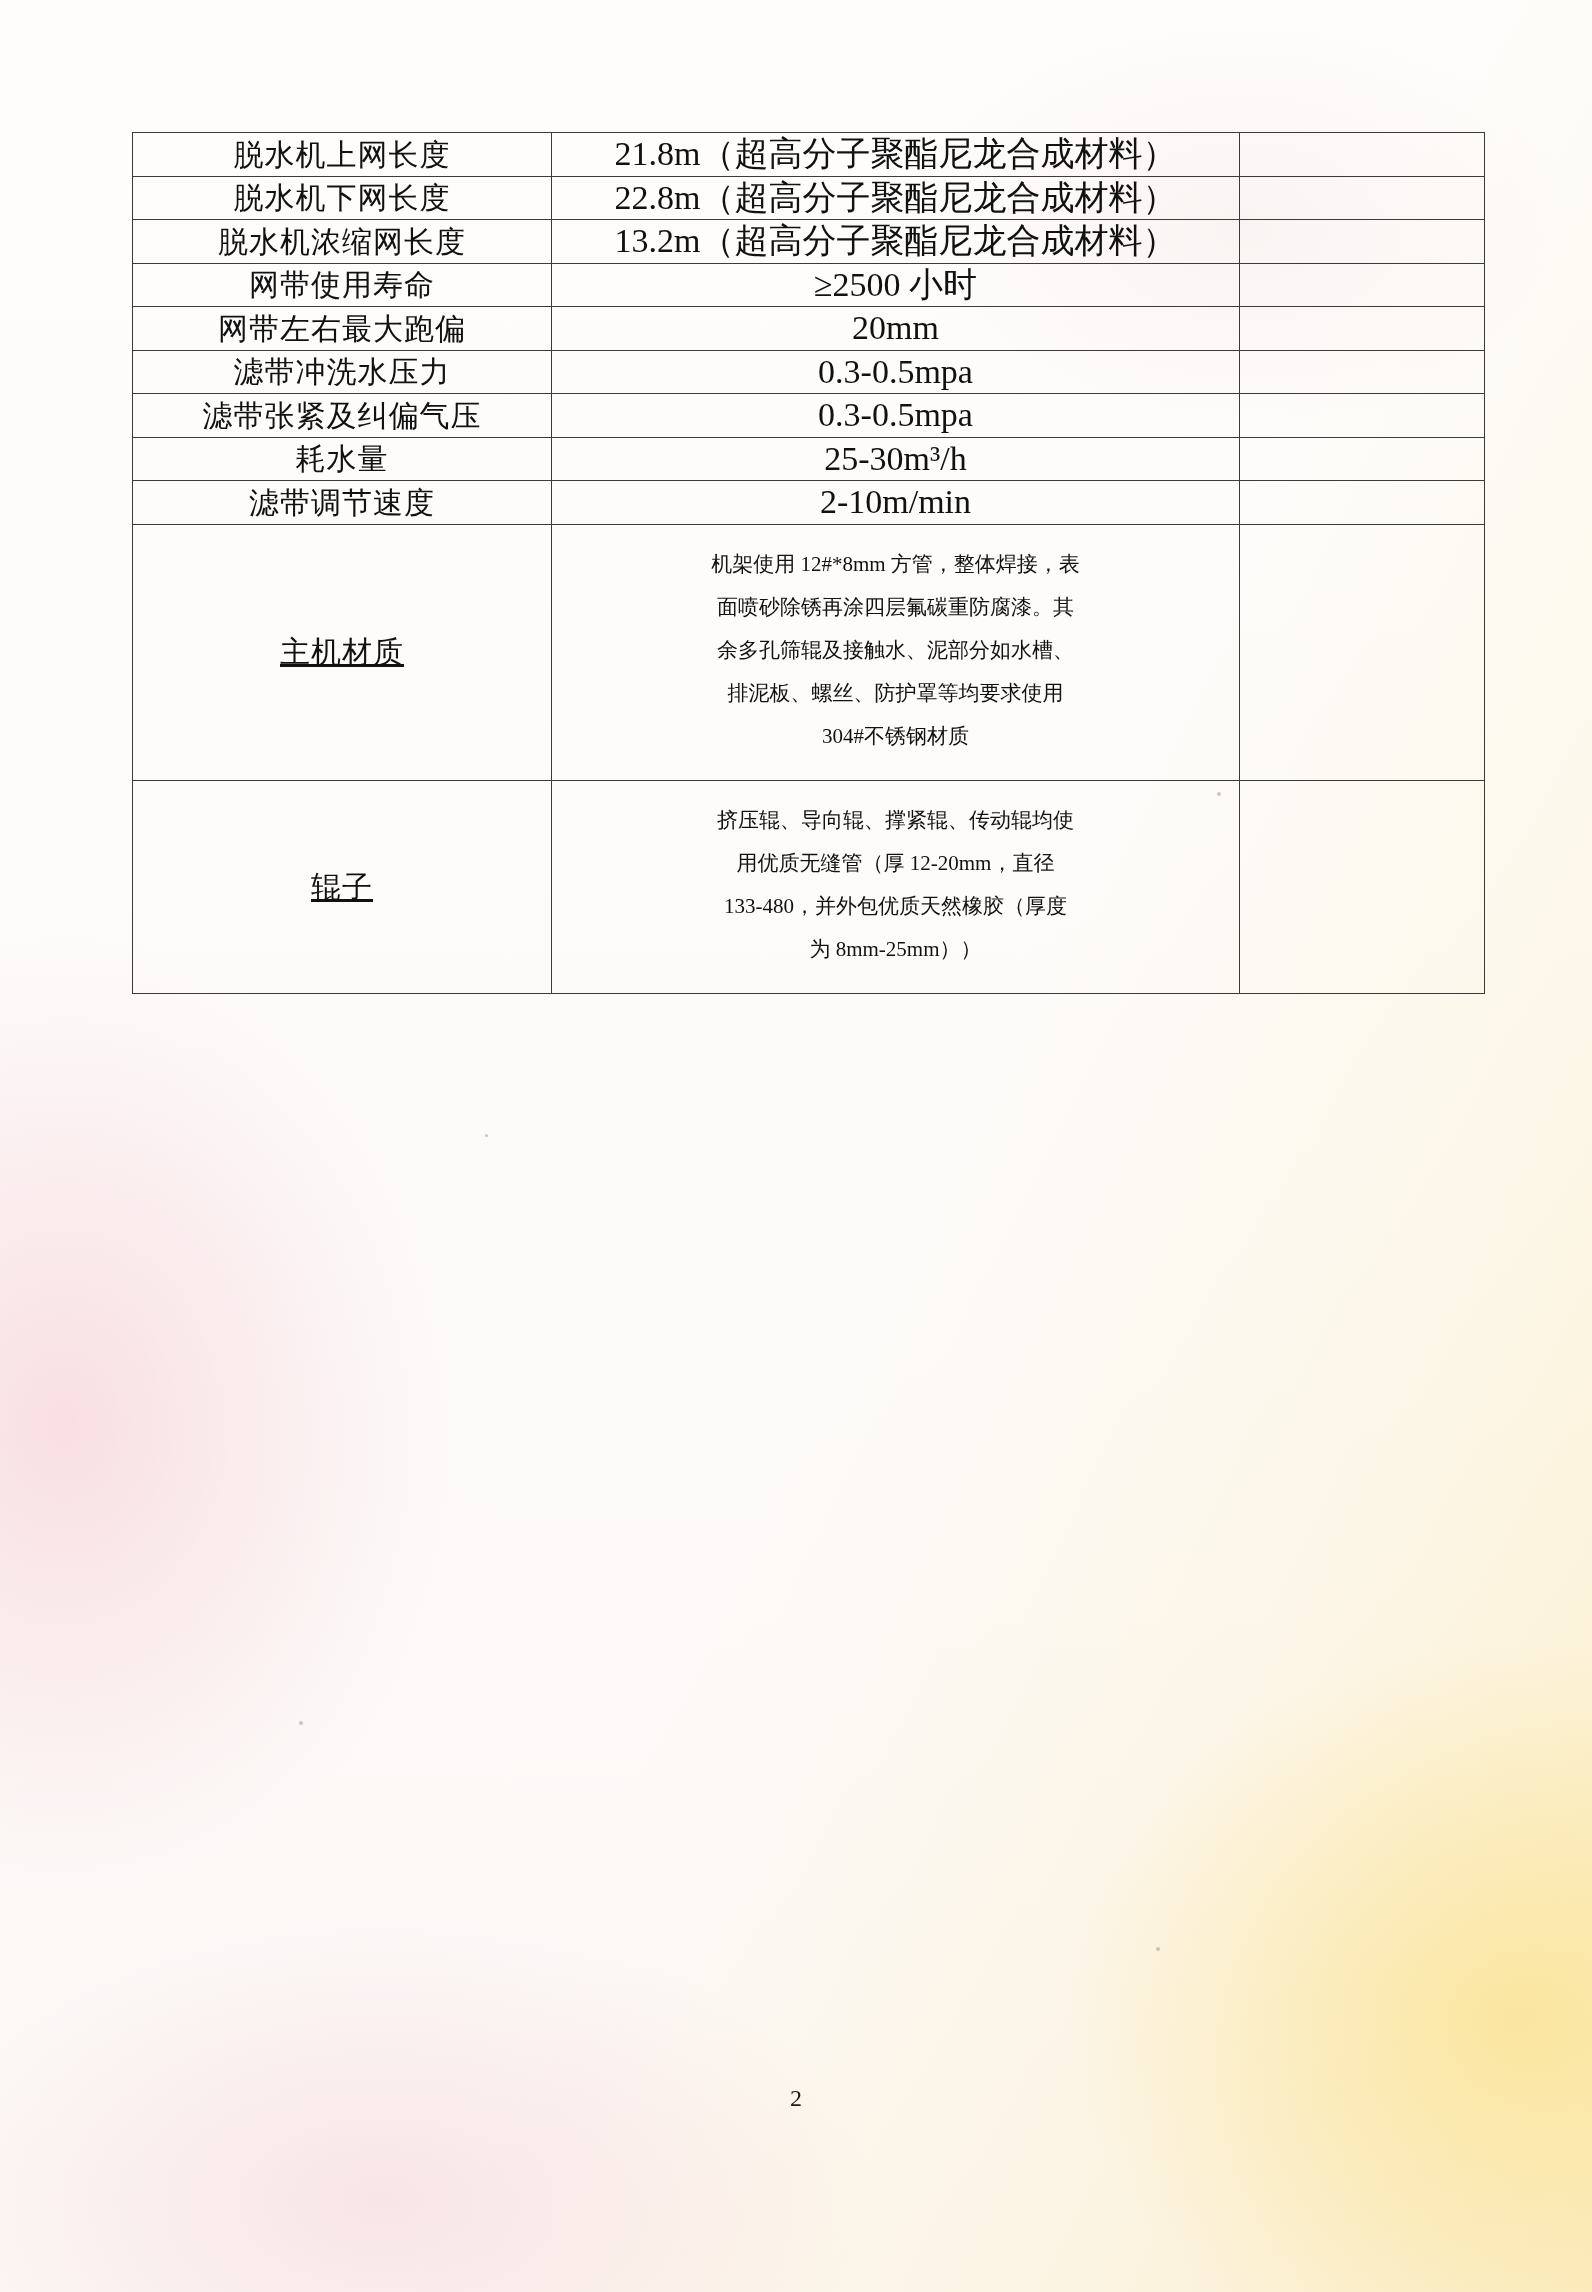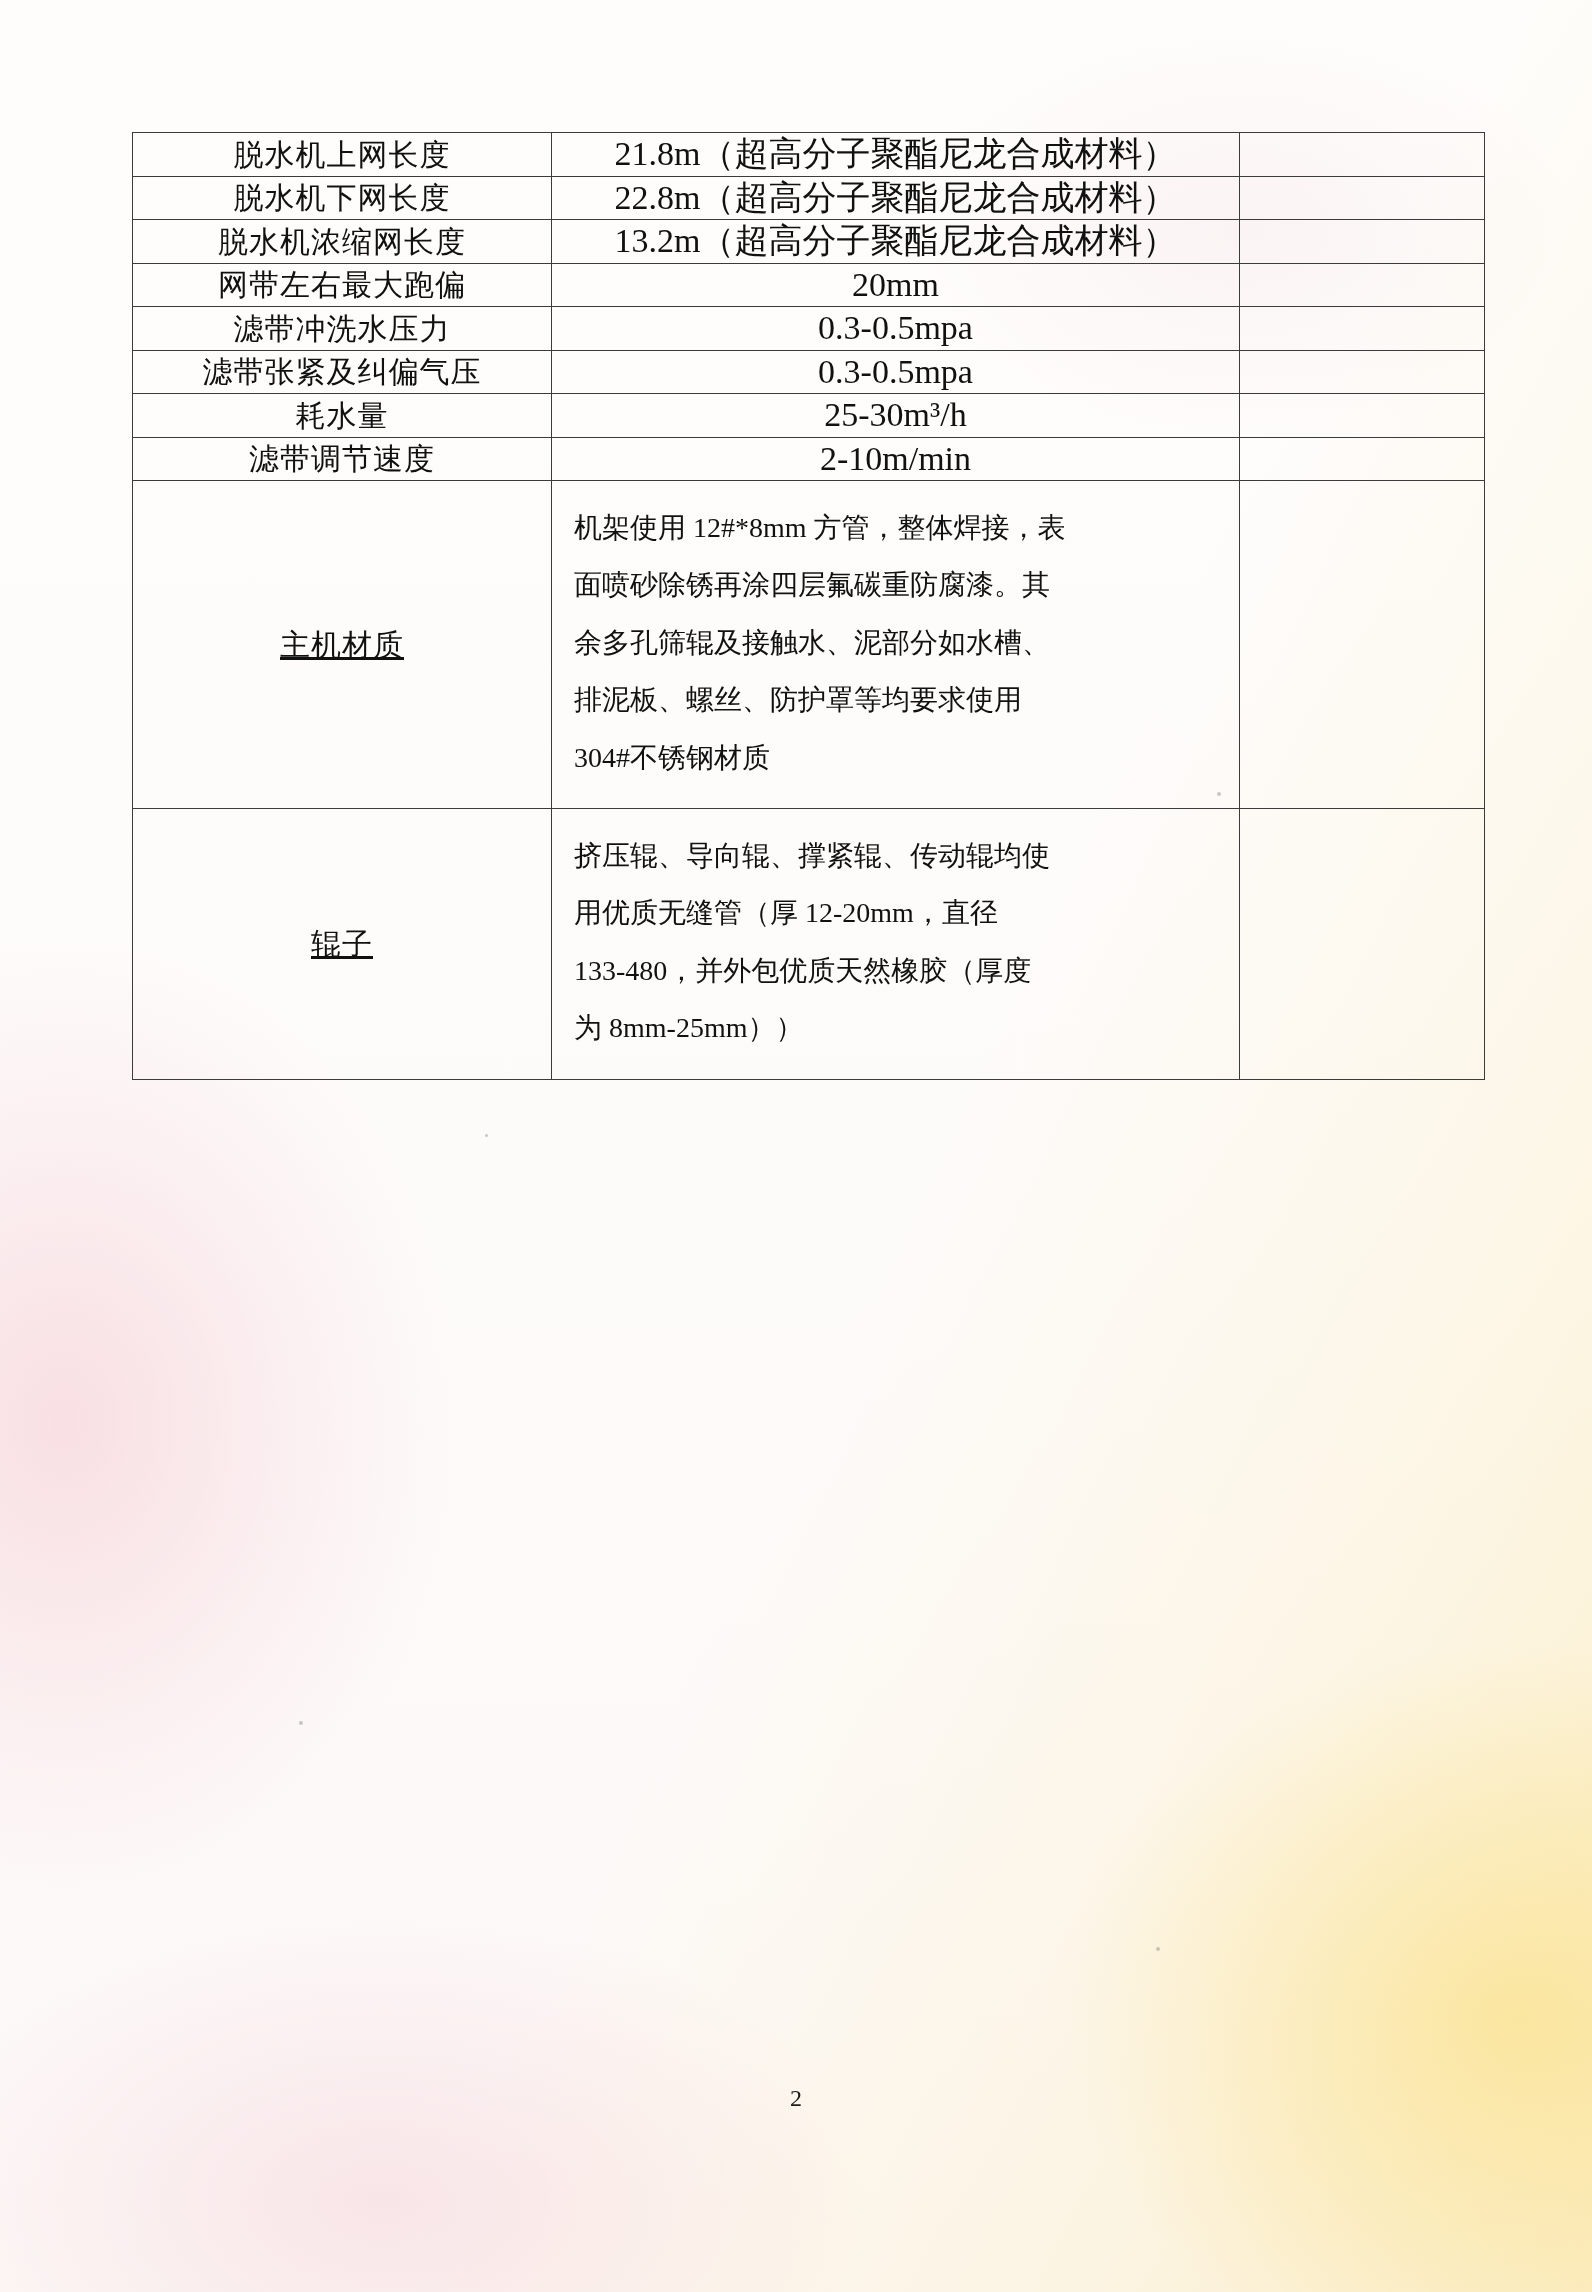--- a/index.html
+++ b/index.html
@@ -68,23 +68,23 @@
     width: 687px;
     text-align: center;
     font-size: 34px;
     padding: 17px 16px 19px 16px;
     line-height: 1.25;
   }
   .c-blank {
     width: 244px;
   }
   .c-value.multi {
-    text-align: left;
+    text-align: center;
     line-height: 2.05;
-    font-size: 28px;
+    font-size: 21px;
     padding: 18px 22px 22px 22px;
   }
   .c-value.multi .ln {
     display: block;
     white-space: nowrap;
   }
   .c-label.tall {
     vertical-align: middle;
     text-decoration: underline;
   }
@@ -129,20 +129,25 @@
         <td class="c-value">22.8m（超高分子聚酯尼龙合成材料）</td>
         <td class="c-blank"></td>
       </tr>
 
       <tr>
         <td class="c-label">脱水机浓缩网长度</td>
         <td class="c-value">13.2m（超高分子聚酯尼龙合成材料）</td>
         <td class="c-blank"></td>
       </tr>
 
+      <tr>
+        <td class="c-label">网带使用寿命</td>
+        <td class="c-value">≥2500 小时</td>
+        <td class="c-blank"></td>
+      </tr>
 
       <tr>
         <td class="c-label">网带左右最大跑偏</td>
         <td class="c-value">20mm</td>
         <td class="c-blank"></td>
       </tr>
 
 
 
 

